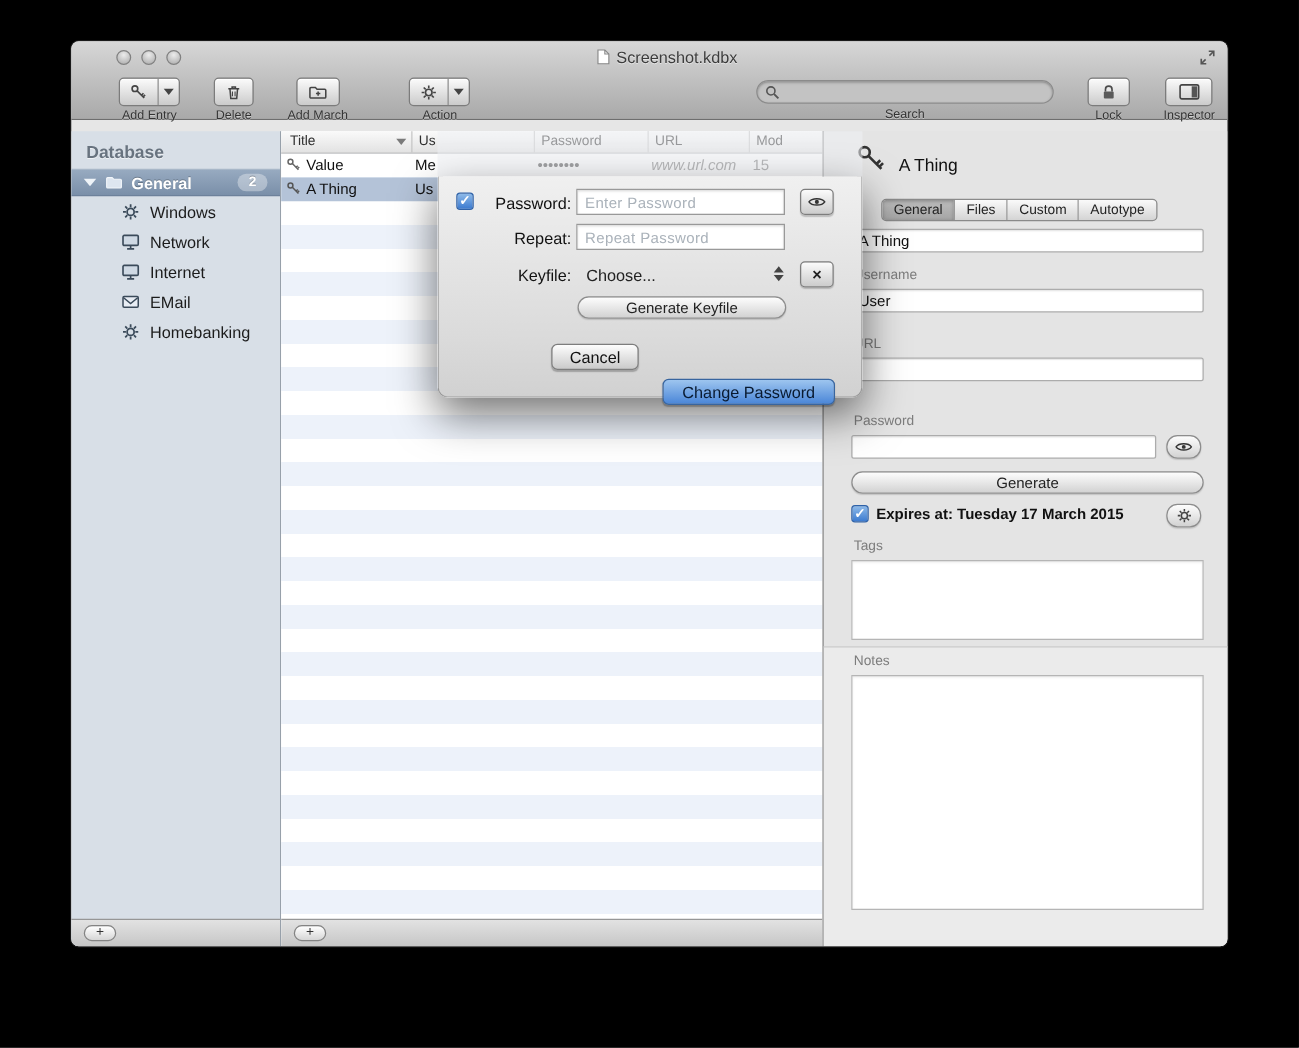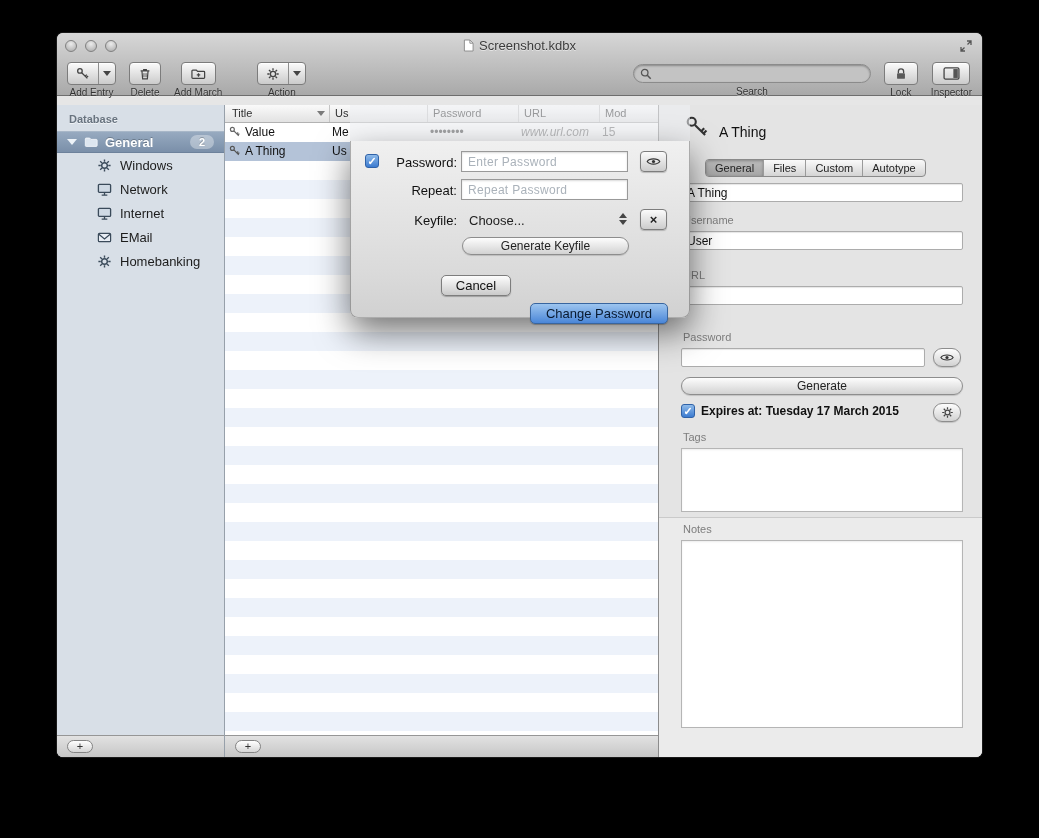--- a/index.html
+++ b/index.html
@@ -6,33 +6,33 @@
   html,body { background:#000; width:1039px; height:838px; overflow:hidden;
               font-family:"Liberation Sans", sans-serif; }
   .screen { position:relative; width:1039px; height:838px; background:#000; }
 
   
   .window { position:absolute; left:57px; top:33px; width:925px; height:724px;
             border-radius:6px; overflow:hidden; background:#e6e6e6;
             box-shadow:0 0 0 1px rgba(255,255,255,0.10), 0 24px 60px rgba(0,0,0,0.75); }
 
   .chrome { position:absolute; left:0; top:0; right:0; height:63px;
-            background:linear-gradient(#d7d7d7,#a9a9a9); border-bottom:1px solid #6e6e6e; }
+            background:linear-gradient(#d7d7d7,#a9a9a9); border-bottom:1px solid #6e6e6e;padding-left:28px; }
   .titlebar { position:relative; height:26px; }
   .lights { position:absolute; left:8px; top:7px; display:flex; gap:8px; }
   .light { width:12px; height:12px; border-radius:50%; border:1px solid #818181;
            background:radial-gradient(circle at 50% 30%, #ececec, #a8a8a8); }
   .win-title { position:absolute; left:0; right:0; top:5px; text-align:center;
                font-size:13px; color:#3c3c3c; text-shadow:0 1px 0 rgba(255,255,255,.5); }
   .win-title svg { vertical-align:-2px; margin-right:5px; }
   .fs-ctl { position:absolute; right:10px; top:7px; }
 
   
   .toolbar { position:relative; height:46px; display:flex; align-items:flex-start;
-             padding:3px 10px 0 10px; gap:13px; }
+             padding:3px 10px 0 10px; gap:27px; }
   .tb-item { display:flex; flex-direction:column; align-items:center; gap:2px; }
   .tb-btn { height:23px; border:1px solid #7c7c7c; border-radius:4px;
             background:linear-gradient(#fbfbfb,#cbcbcb);
             box-shadow:inset 0 1px 0 rgba(255,255,255,.85); display:flex; align-items:center; }
   .seg { padding:0 8px; height:100%; display:flex; align-items:center; }
   .seg.arrow { border-left:1px solid #8d8d8d; padding:0 4px; }
   .tri-down { width:0; height:0; border-left:4px solid transparent; border-right:4px solid transparent;
               border-top:5px solid #444; display:inline-block; }
   .tb-label { font-size:10px; color:#333; text-shadow:0 1px 0 rgba(255,255,255,.4); }
   .tb-spacer { margin-left:auto; }
@@ -45,21 +45,21 @@
 
   
   .content { position:absolute; left:0; top:72px; right:0; bottom:0; }
   .sidebar { position:absolute; left:0; top:0; width:168px; bottom:0;
              background:#d8dfe7; border-right:1px solid #97a0aa; }
   .listpane { position:absolute; left:168px; top:0; width:433px; bottom:0; background:#fff; }
   .inspector { position:absolute; left:601px; top:0; width:324px; bottom:0;
                background:#e4e4e4; border-left:1px solid #8c8c8c; }
 
   
-  .sb-header { padding:8px 0 0 12px; font-size:11px; font-weight:bold; color:#68737f;
+  .sb-header { padding:8px 0 0 12px; font-size:14px; font-weight:bold; color:#68737f;
                text-shadow:0 1px 0 rgba(255,255,255,.6); }
   .sb-group { margin-top:6px; height:22px; display:flex; align-items:center;
               background:linear-gradient(#97aac0,#7a8fa9); border-top:1px solid #a8b7c8;
               border-bottom:1px solid #6d819b; color:#fff; font-weight:bold; font-size:13px;
               text-shadow:0 -1px 0 rgba(0,0,0,.25); }
   .sb-disc { width:0; height:0; border-left:5px solid transparent; border-right:5px solid transparent;
              border-top:6px solid #eef3f8; margin:0 6px 0 10px; }
   .sb-group svg { margin-right:6px; }
   .sb-badge { margin-left:auto; margin-right:10px; min-width:24px; height:14px; border-radius:8px;
               background:rgba(255,255,255,.35); font-size:11px; line-height:14px; text-align:center; }

